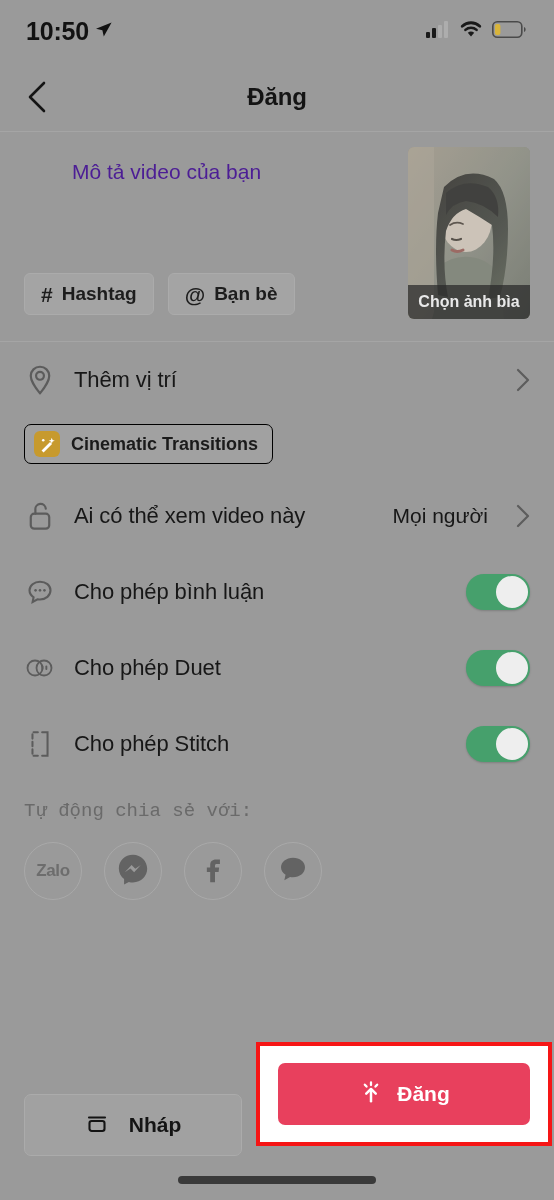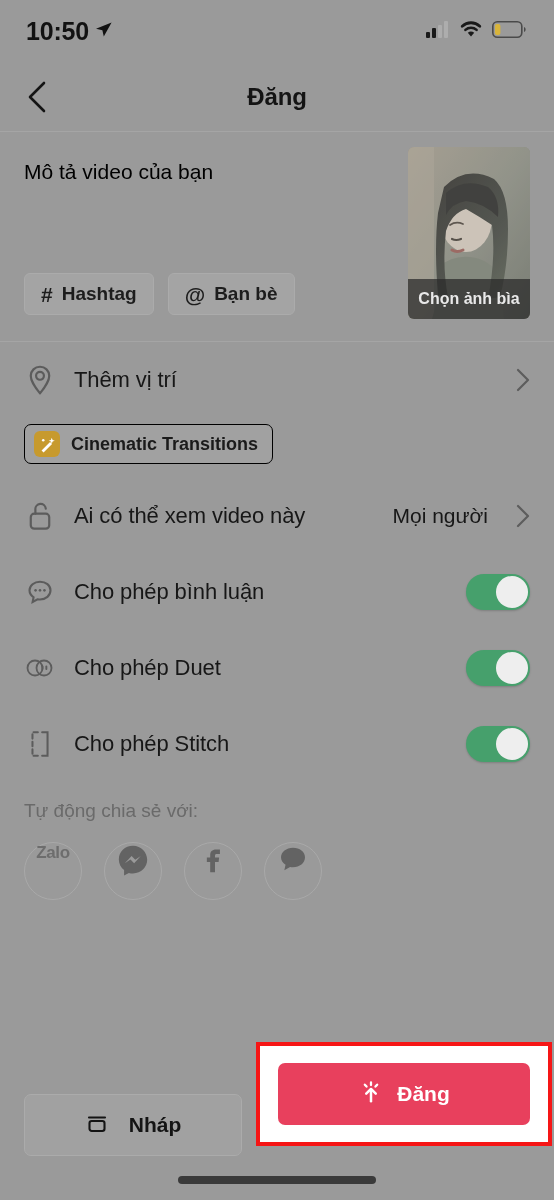--- a/index.html
+++ b/index.html
@@ -44,21 +44,21 @@
   }
 
   
   .caption-block {
     position:relative;
     padding:26px 24px 0 24px;
     height:210px;
     border-bottom:1px solid #a5a5a5;
   }
   .caption-placeholder {
-    font-size:21px; color:#000000; line-height:1.3;
+    font-size:21px; color:#4c1d95; line-height:1.3;margin-left:48px;
   }
   .chip-row {
     position:absolute; left:24px; bottom:26px;
     display:flex; gap:14px;
   }
   .chip {
     height:42px; padding:0 16px;
     display:flex; align-items:center; gap:9px;
     border:1px solid #ababab; border-radius:6px;
     background:rgba(255,255,255,0.10);
@@ -69,21 +69,21 @@
   
   .thumb {
     position:absolute; right:24px; top:147px;
     width:122px; height:172px;
     border-radius:6px; overflow:hidden;
     background:#8d8b84;
   }
   .thumb-art { position:absolute; inset:0; }
   .thumb-label {
     position:absolute; left:0; right:0; bottom:0;
-    height:40px; background:rgba(40,40,40,0.72);
+    height:34px; background:rgba(40,40,40,0.72);
     display:flex; align-items:center; justify-content:center;
     color:#e9e9e9; font-size:16px; font-weight:bold;
   }
 
   
   .section { padding:0 24px; }
   .row {
     height:76px; display:flex; align-items:center; gap:18px;
   }
   .row-icon { width:32px; height:32px; flex:none; display:flex; align-items:center; justify-content:center; }
@@ -112,26 +112,26 @@
     box-shadow:0 1px 2px rgba(0,0,0,0.18);
   }
   .toggle .knob {
     position:absolute; top:2px; right:2px;
     width:32px; height:32px; border-radius:50%;
     background:#eeeeee;
   }
 
   
   .share-block { padding:18px 24px 0 24px; }
-  .share-title { font-size:19px; color:#6a6a6a; margin-bottom:20px; }
+  .share-title { font-size:19px; color:#6a6a6a; margin-bottom:20px;font-family:Liberation Mono, monospace; }
   .share-row { display:flex; gap:22px; }
   .share-circle {
     width:58px; height:58px; border-radius:50%;
     border:1px solid #a9a9a9;
-    display:flex; align-items:flex-start; justify-content:center;
+    display:flex; align-items:center; justify-content:center;
   }
   .zalo-text { font-size:17px; font-weight:bold; color:#6d6d6d; letter-spacing:-0.3px; }
 
   
   .bottom-bar {
     position:absolute; left:0; right:0; bottom:44px;
     padding:0 24px;
     display:flex; align-items:center; gap:16px;
   }
   .btn-draft {

